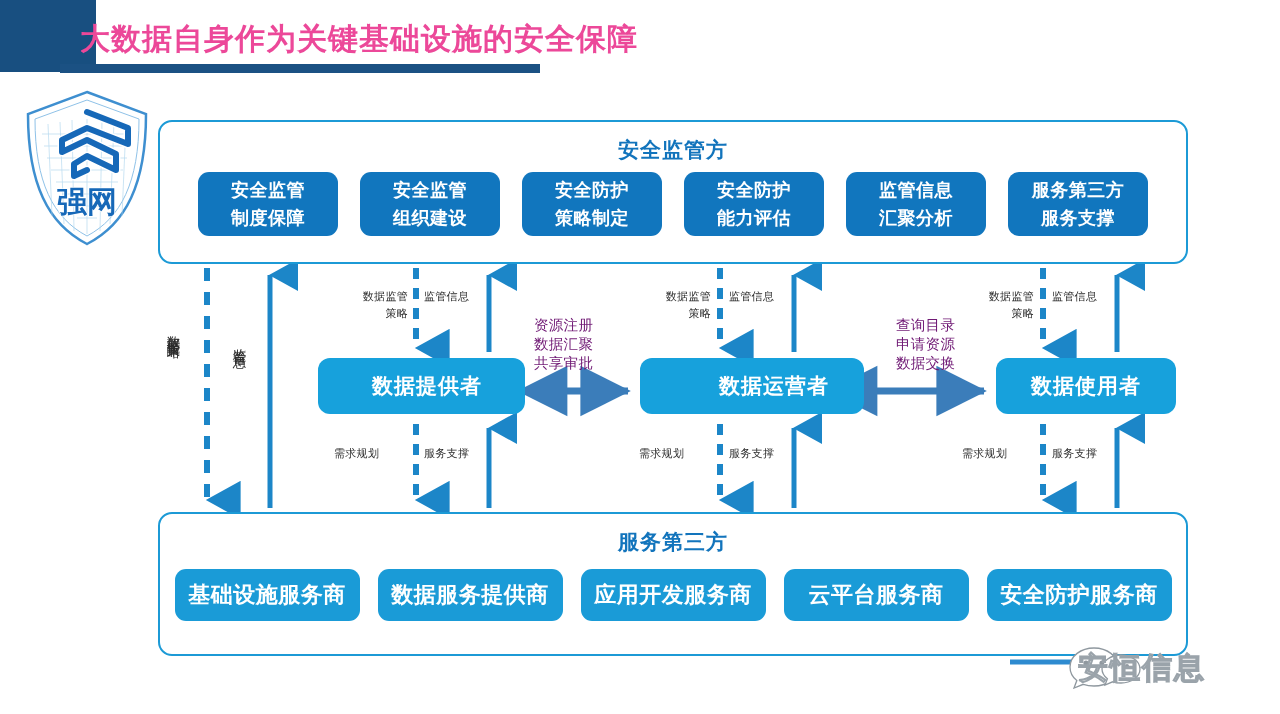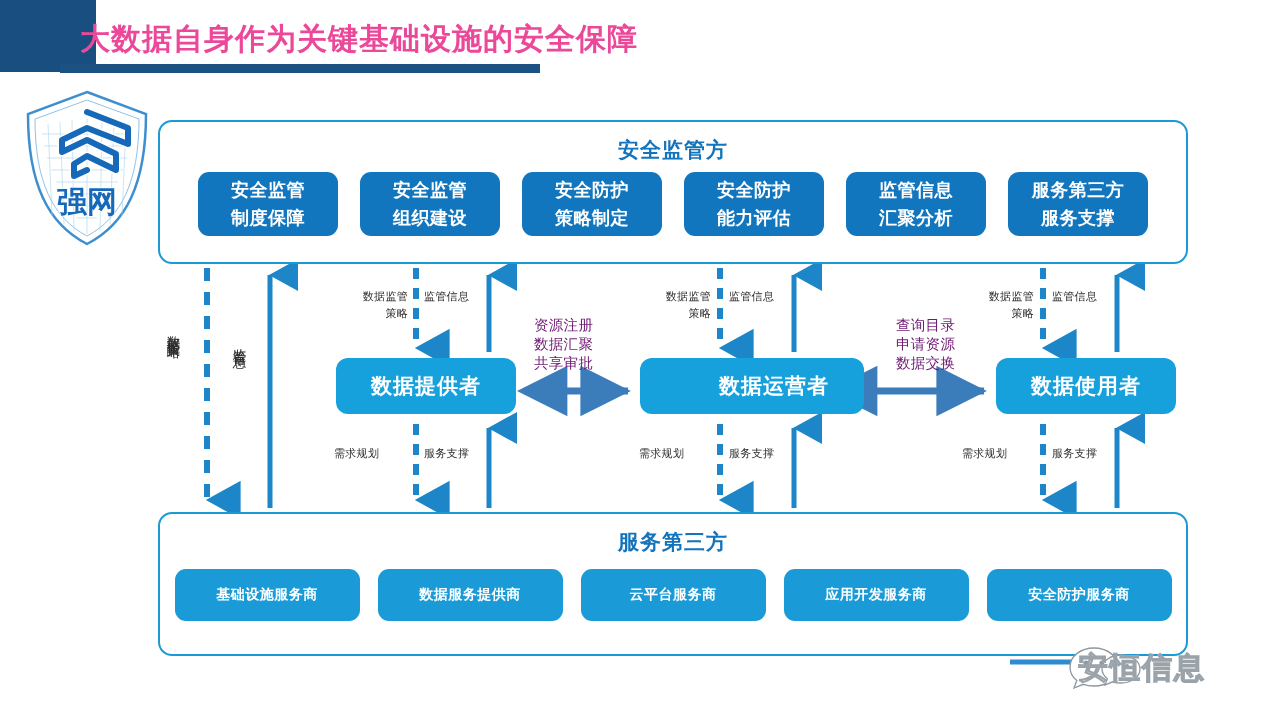--- a/index.html
+++ b/index.html
@@ -34,31 +34,31 @@
   
   .chip-top{
     width:140px;height:64px;margin:0 11px;border-radius:11px;background:#1176BE;
     color:#fff;font-size:18px;font-weight:bold;line-height:28px;
     display:flex;flex-direction:column;align-items:center;justify-content:center;
     text-align:center;letter-spacing:0.5px;
   }
   .chip-top span{display:block;}
   .chip-bottom{
     width:185px;height:52px;margin:0 9px;border-radius:11px;background:#1A9BD7;
-    color:#fff;font-size:14px;font-weight:bold;
+    color:#fff;font-size:22px;font-weight:bold;
     display:flex;align-items:center;justify-content:center;text-align:center;letter-spacing:0.5px;
   }
 
   
   .actor{
     position:absolute;height:56px;border-radius:12px;background:#17A1DC;
     color:#fff;font-size:21px;font-weight:bold;letter-spacing:1px;
     display:flex;align-items:center;justify-content:center;top:358px;
   }
-  #actor-provider{left:336px;width:180px;}
+  #actor-provider{left:318px;width:196px;padding-left:11px;}
   #actor-operator{left:640px;width:180px;padding-left:44px;}
   #actor-user{left:996px;width:180px;}
 
   
   #arrow-layer{position:absolute;left:0;top:0;width:1280px;height:714px;}
 
   
   .flabel{
     position:absolute;font-size:11px;color:#2B2B2B;line-height:17px;
     white-space:nowrap;letter-spacing:0.3px;
@@ -176,22 +176,22 @@
       <span>服务支撑</span>
     </div>
   </div>
 </div>
 
 <div class="panel" id="panel-bottom">
   <div class="panel-title">服务第三方</div>
   <div class="panel-row" style="top:55px;">
     <div class="chip-bottom">基础设施服务商</div>
     <div class="chip-bottom">数据服务提供商</div>
+    <div class="chip-bottom">应用开发服务商</div>
     <div class="chip-bottom">云平台服务商</div>
-    <div class="chip-bottom">应用开发服务商</div>
     <div class="chip-bottom">安全防护服务商</div>
   </div>
 </div>
 
 <div class="actor" id="actor-provider">数据提供者</div>
 <div class="actor" id="actor-operator">数据运营者</div>
 <div class="actor" id="actor-user">数据使用者</div>
 
 <div class="vlabel" style="left:164px;top:325px;">数据监管策略</div>
 <div class="vlabel" style="left:230px;top:338px;">监管信息</div>

